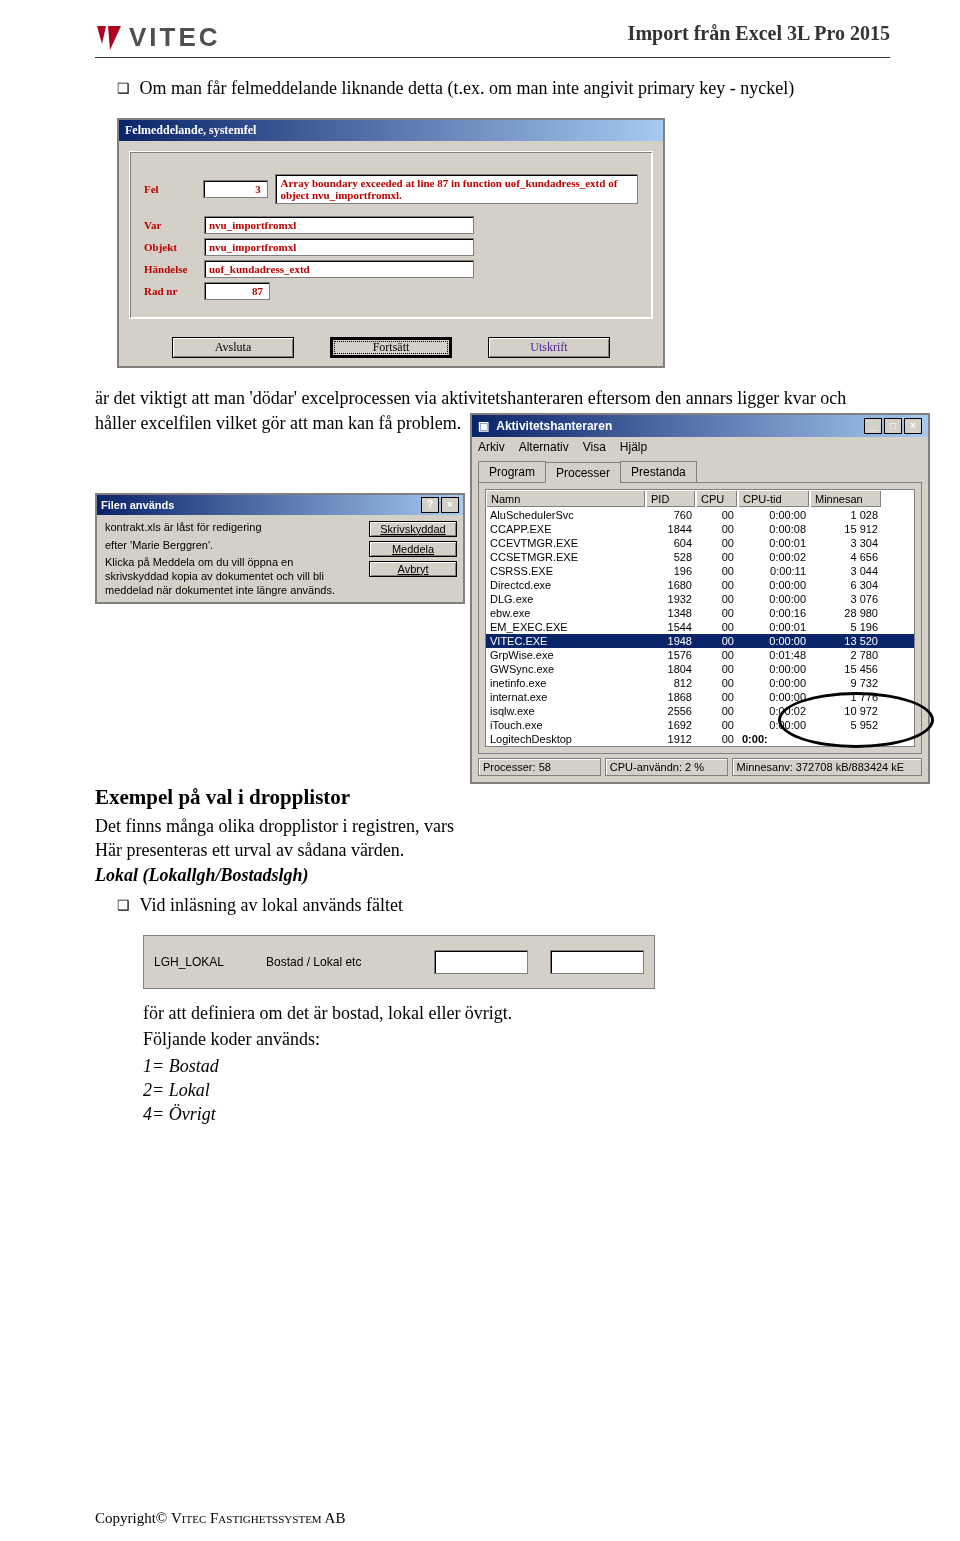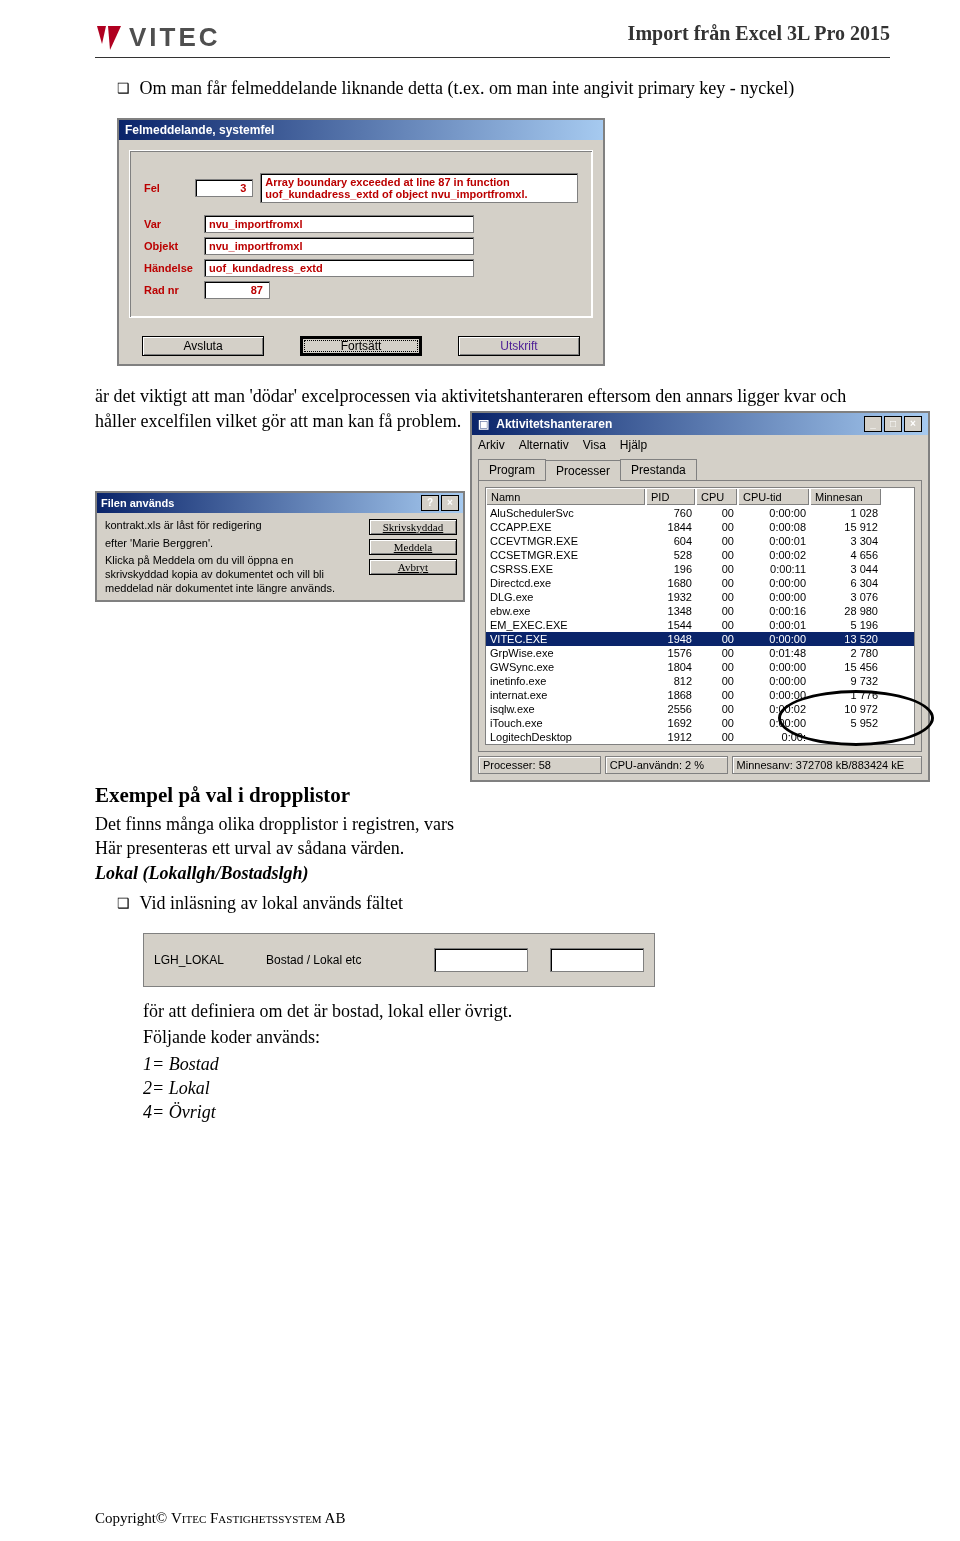--- a/index.html
+++ b/index.html
@@ -63,21 +63,21 @@
       <span class="brand-name">VITEC</span>
     </div>
     <div class="doc-title">Import från Excel 3L Pro 2015</div>
   </div>
   <hr class="rule">
 
   <ul class="bul body-text">
     <li>Om man får felmeddelande liknande detta (t.ex. om man inte angivit primary key - nyckel)</li>
   </ul>
 
-  <div class="win" style="width:488px; margin-left:22px;">
+  <div class="win" style="width:548px; margin-left:22px;font-family:Liberation Serif, serif;">
     <div class="titlebar">
       <span>Felmeddelande, systemfel</span>
     </div>
     <div class="group">
       <div class="frow">
         <div class="lab">Fel</div>
         <div class="sunk red" style="width:54px;text-align:right;padding-right:6px;">3</div>
         <div style="width:8px"></div>
         <div class="sunk red" style="width:360px;">Array boundary exceeded at line 87 in function uof_kundadress_extd of object nvu_importfromxl.</div>
       </div>
@@ -116,21 +116,21 @@
           <span class="tbtn">?</span>
           <span class="tbtn">×</span>
         </span>
       </div>
       <div style="display:flex;">
         <div class="minidesc" style="flex:1;">
           <div>kontrakt.xls är låst för redigering</div>
           <div style="margin:4px 0;">efter 'Marie Berggren'.</div>
           <div>Klicka på Meddela om du vill öppna en skrivskyddad kopia av dokumentet och vill bli meddelad när dokumentet inte längre används.</div>
         </div>
-        <div style="padding:6px; display:flex; flex-direction:column; gap:4px;font-family:Liberation Serif, serif;">
+        <div style="padding:6px; display:flex; flex-direction:column; gap:4px;">
           <div class="smallbtn">Skrivskyddad</div>
           <div class="smallbtn">Meddela</div>
           <div class="smallbtn">Avbryt</div>
         </div>
       </div>
     </div>
 
     <div class="win taskmgr" style="position:absolute; right:-40px; top:-40px;">
       <div class="titlebar">
         <span>
@@ -273,21 +273,21 @@
                 <div>iTouch.exe</div>
                 <div style="text-align: right;">1692</div>
                 <div style="text-align: right;">00</div>
                 <div style="text-align: right;">0:00:00</div>
                 <div style="text-align: right;">5 952</div>
               </div>
               <div class="listrow">
                 <div>LogitechDesktop</div>
                 <div style="text-align: right;">1912</div>
                 <div style="text-align: right;">00</div>
-                <div style="text-align: right;">0:00:</div>
+                <div style=" font-weight: bold;">0:00:</div>
                 <div style="text-align: right;"></div>
               </div>
             </div>
         </div>
       </div>
       <div class="statusbar">
         <div class="cell">Processer: 58</div>
         <div class="cell">CPU-användn: 2 %</div>
         <div class="cell" style="flex:1.6">Minnesanv: 372708 kB/883424 kE</div>
       </div>

